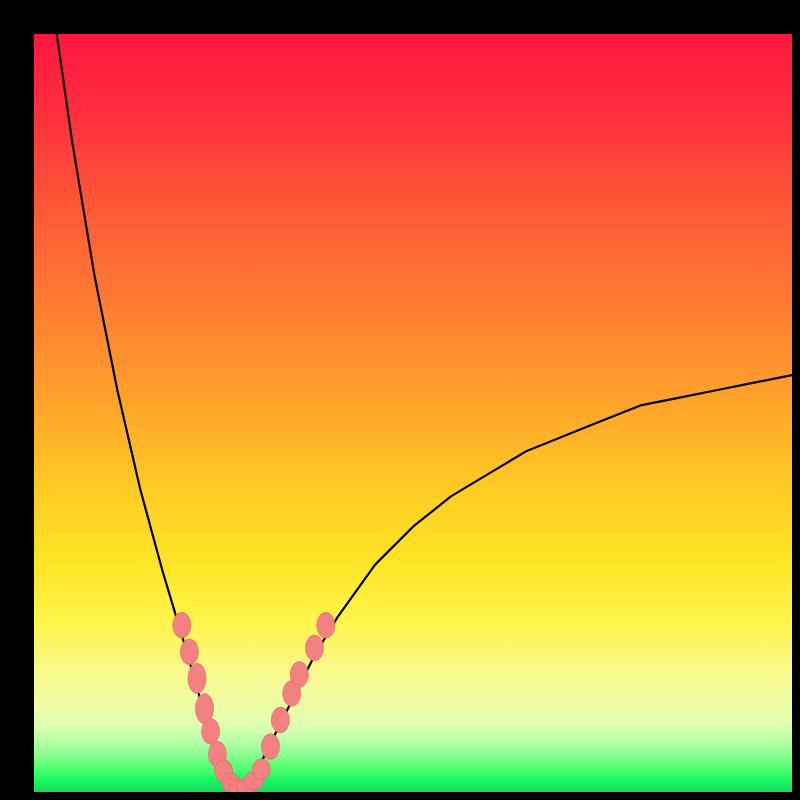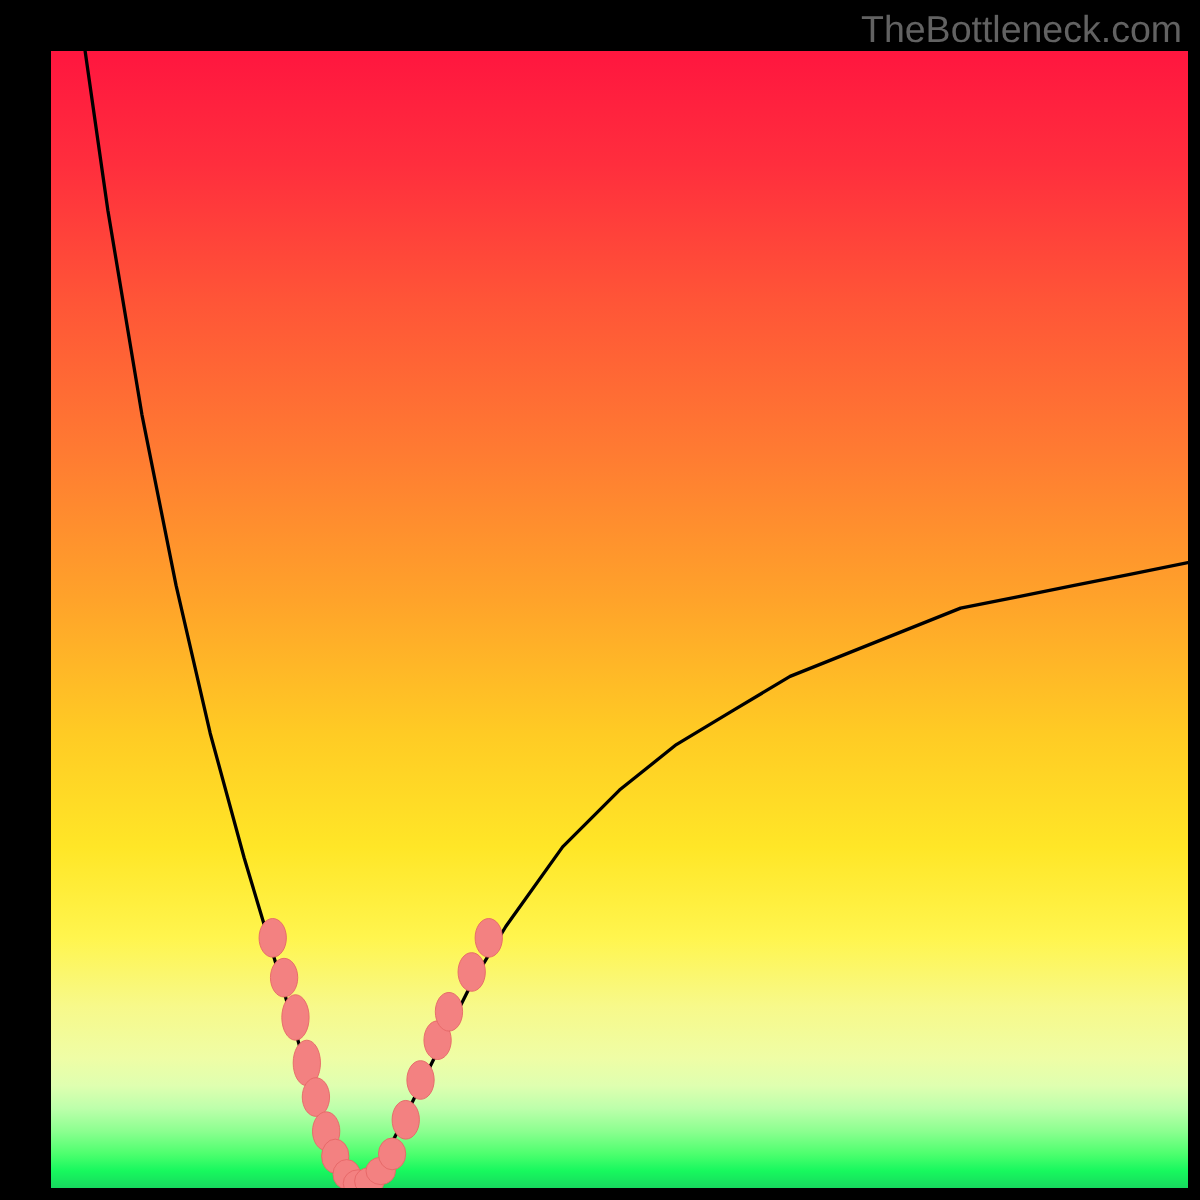--- a/index.html
+++ b/index.html
@@ -93,14 +93,13 @@
           <ellipse class="dot" cx="227.40" cy="735.26" rx="9.10" ry="10.61"></ellipse>
           <ellipse class="dot" cx="236.50" cy="712.52" rx="9.10" ry="12.89"></ellipse>
           <ellipse class="dot" cx="246.35" cy="685.99" rx="9.10" ry="12.89"></ellipse>
           <ellipse class="dot" cx="257.72" cy="659.46" rx="9.10" ry="12.89"></ellipse>
           <ellipse class="dot" cx="265.30" cy="640.51" rx="9.10" ry="12.89"></ellipse>
           <ellipse class="dot" cx="280.46" cy="613.98" rx="9.10" ry="12.89"></ellipse>
           <ellipse class="dot" cx="291.83" cy="591.24" rx="9.10" ry="12.89"></ellipse>
         </g>
     </svg>
   </div>
-  <div class="watermark">TheBottleneck.com</div>
 </div>
 
 </body></html>

